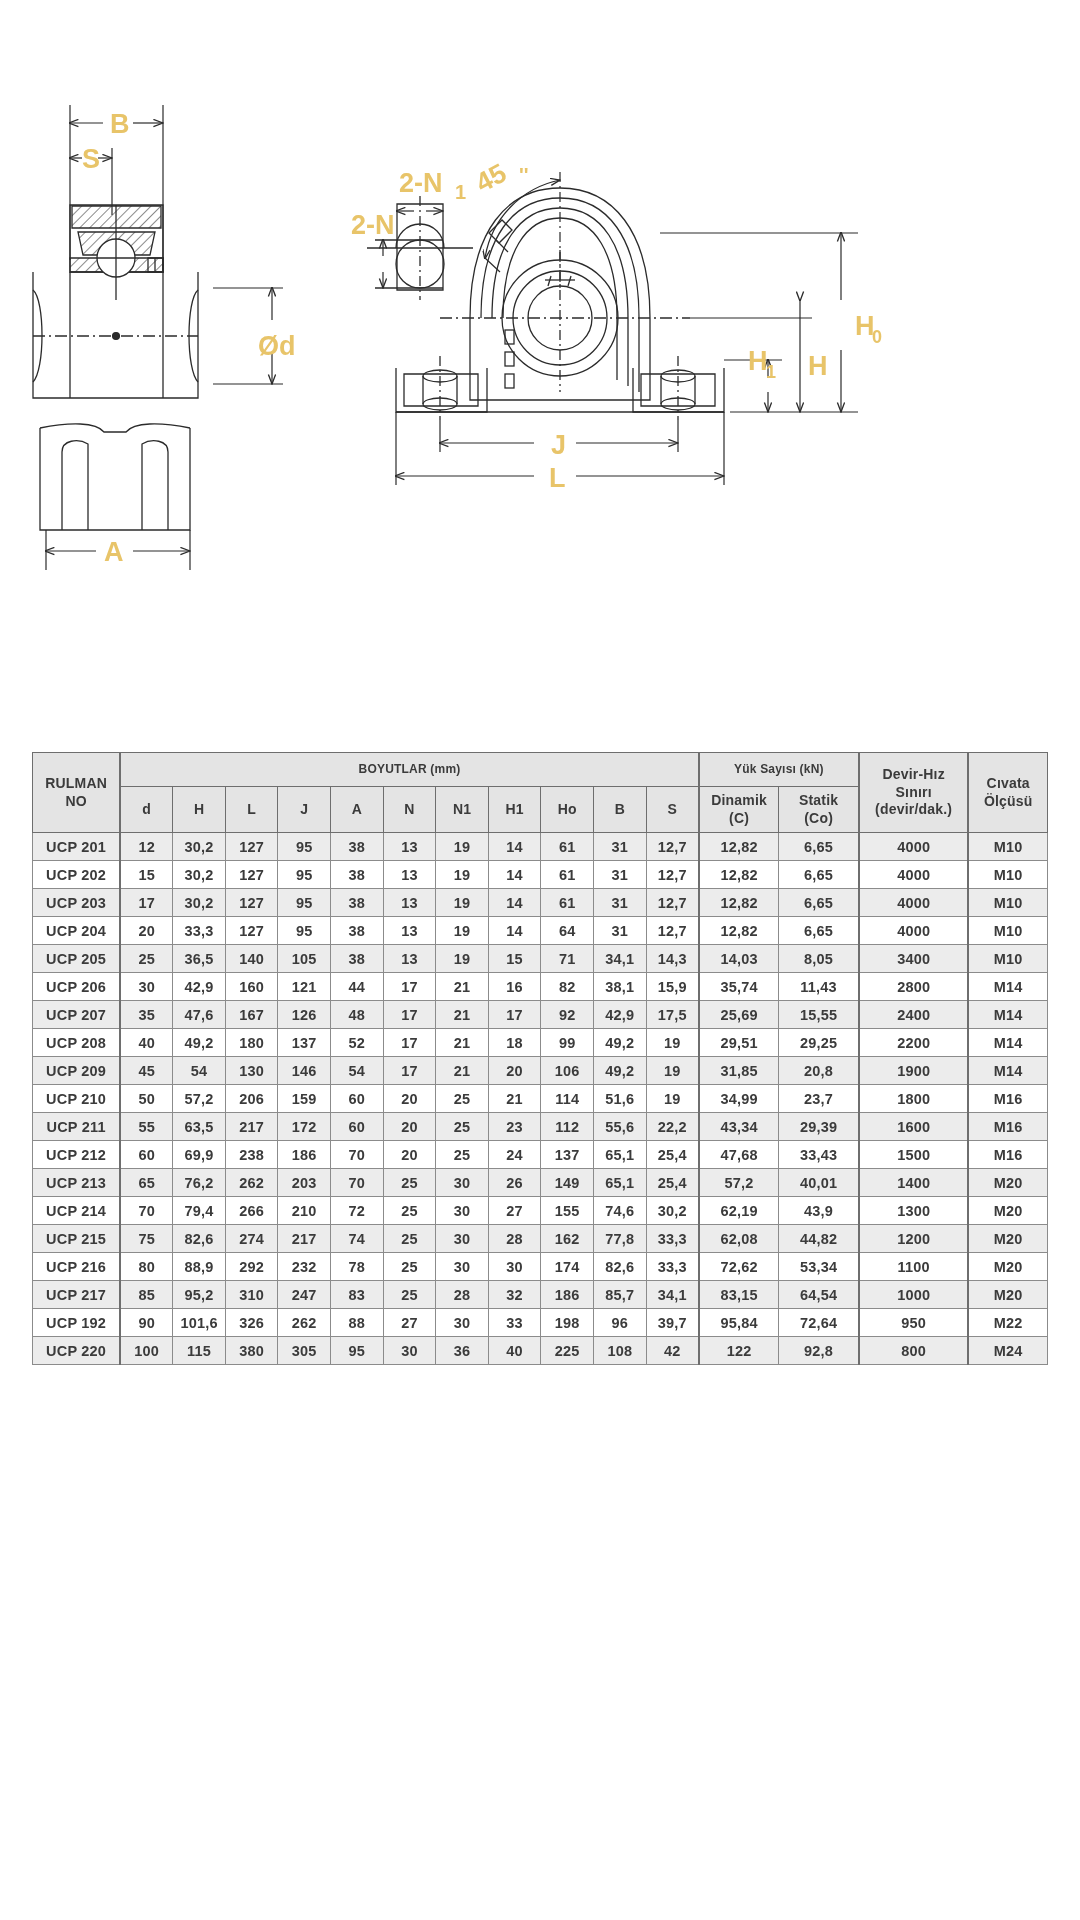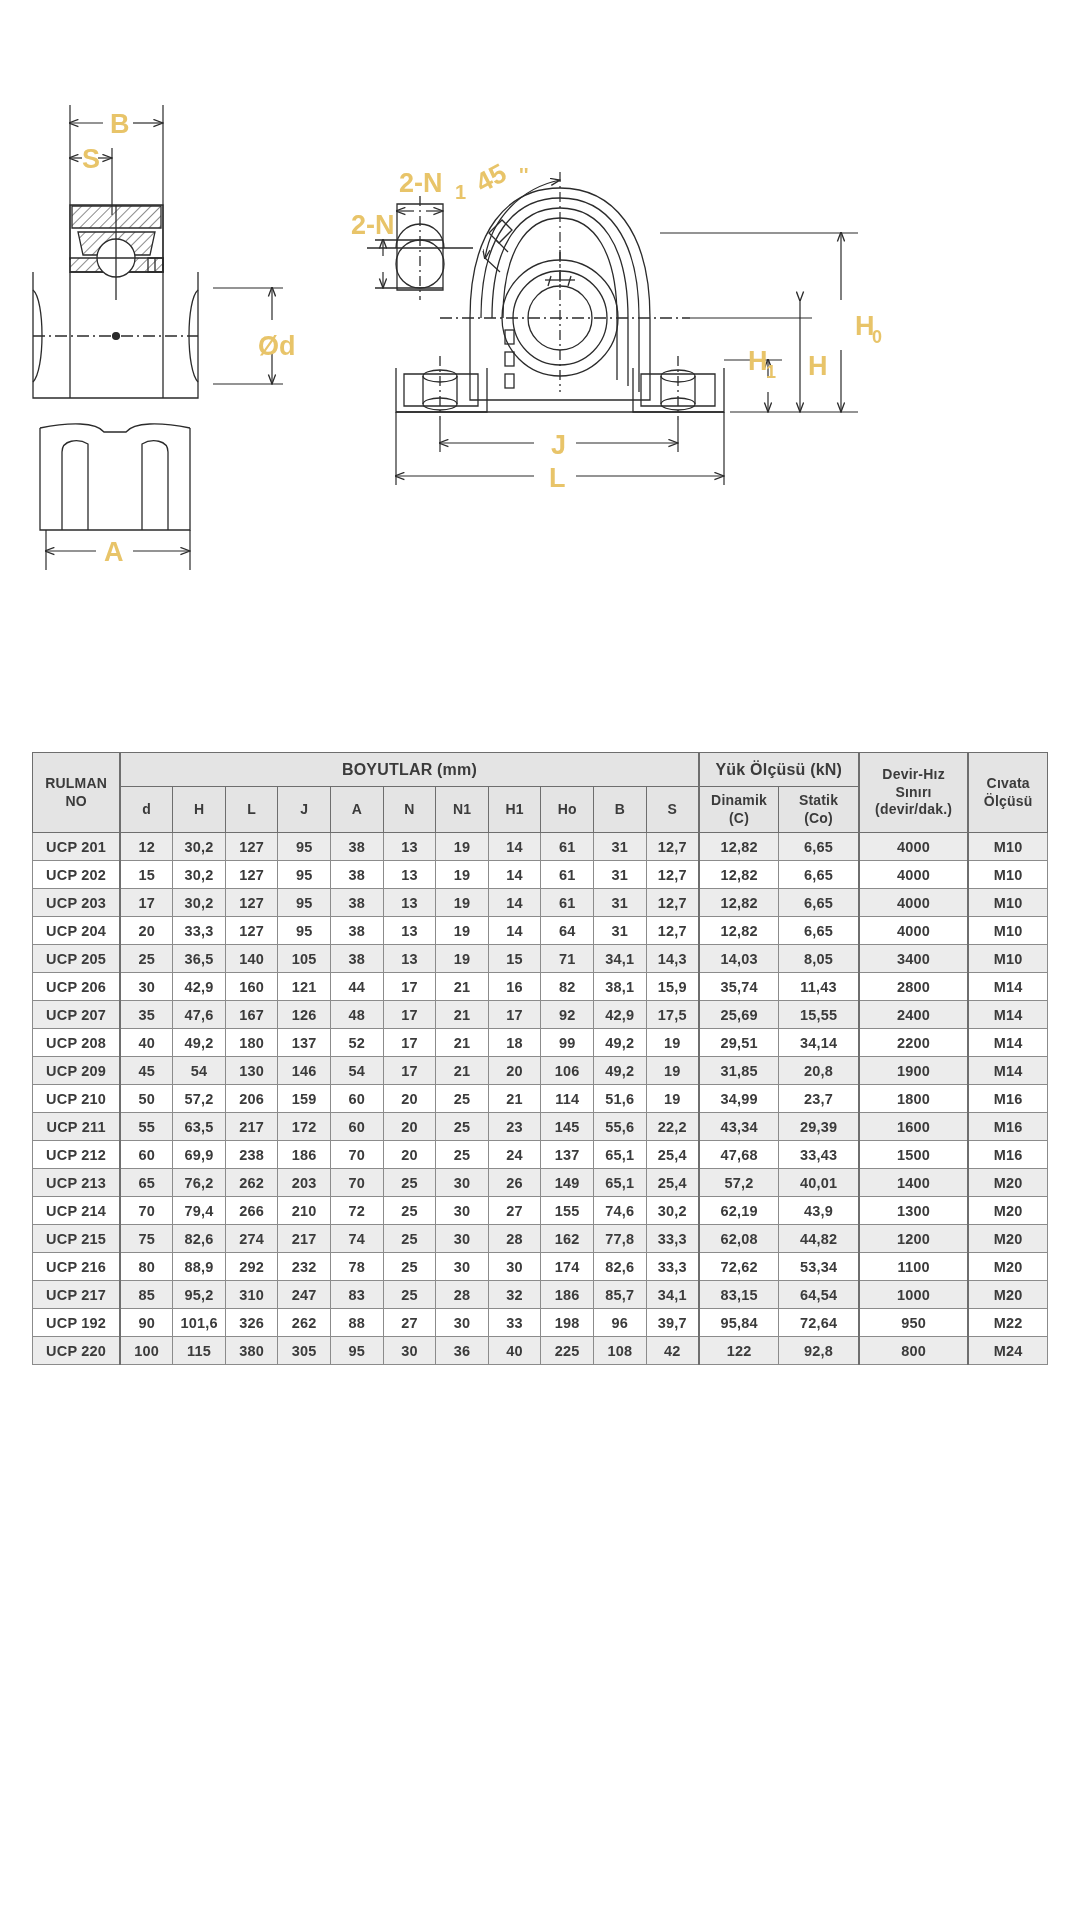--- a/index.html
+++ b/index.html
@@ -47,21 +47,21 @@
     padding:0;
     height:27px;
     background:#fff;
   }
   table.spec thead th{
     background:#e4e4e4;
     font-size:14px;
     line-height:1.25;
     border:1px solid #6e6e6e;
   }
-  table.spec thead th.grp{height:33px;font-size:16px;margin-left:14px;}
+  table.spec thead th.grp{height:33px;font-size:12px;margin-left:14px;}
   table.spec thead th.tall{height:78px;}
   table.spec thead th.sub{height:45px;}
   tr.alt td{background:#ececec;}
   td.model{font-size:14.5px;letter-spacing:.3px;}
   col.c-model{width:80px;}
   col.c-num{width:48px;}
   col.c-load{width:73px;}
   col.c-speed{width:100px;}
   col.c-bolt{width:72px;}
   .thickright{border-right:2px solid #6e6e6e !important;}
@@ -284,21 +284,21 @@
           <col class="c-speed">
           <col class="c-bolt">
       </colgroup>
       <thead>
         <tr>
           <th rowspan="2" class="tall thickright">
             <div>RULMAN</div>
             <div>NO</div>
           </th>
           <th colspan="11" class="grp thickright">BOYUTLAR (mm)</th>
-          <th colspan="2" class="grp thickright">Yük Ölçüsü (kN)</th>
+          <th colspan="2" class="grp thickright">Yük Sayısı (kN)</th>
           <th rowspan="2" class="tall thickright">
             <div>Devir-Hız</div>
             <div>Sınırı</div>
             <div>(devir/dak.)</div>
           </th>
           <th rowspan="2" class="tall">
             <div>Cıvata</div>
             <div>Ölçüsü</div>
           </th>
         </tr>
@@ -458,21 +458,21 @@
             <td>180</td>
             <td>137</td>
             <td>52</td>
             <td>17</td>
             <td>21</td>
             <td>18</td>
             <td>99</td>
             <td>49,2</td>
             <td class="thickright">19</td>
             <td>29,51</td>
-            <td class="thickright">34,14</td>
+            <td class="thickright">29,25</td>
             <td class="thickright">2200</td>
             <td>M14</td>
           </tr>
           <tr class="alt">
             <td class="model thickright">UCP 209</td>
             <td>45</td>
             <td>54</td>
             <td>130</td>
             <td>146</td>
             <td>54</td>
@@ -508,21 +508,21 @@
           <tr class="alt">
             <td class="model thickright">UCP 211</td>
             <td>55</td>
             <td>63,5</td>
             <td>217</td>
             <td>172</td>
             <td>60</td>
             <td>20</td>
             <td>25</td>
             <td>23</td>
-            <td>145</td>
+            <td>112</td>
             <td>55,6</td>
             <td class="thickright">22,2</td>
             <td>43,34</td>
             <td class="thickright">29,39</td>
             <td class="thickright">1600</td>
             <td>M16</td>
           </tr>
           <tr>
             <td class="model thickright">UCP 212</td>
             <td>60</td>

